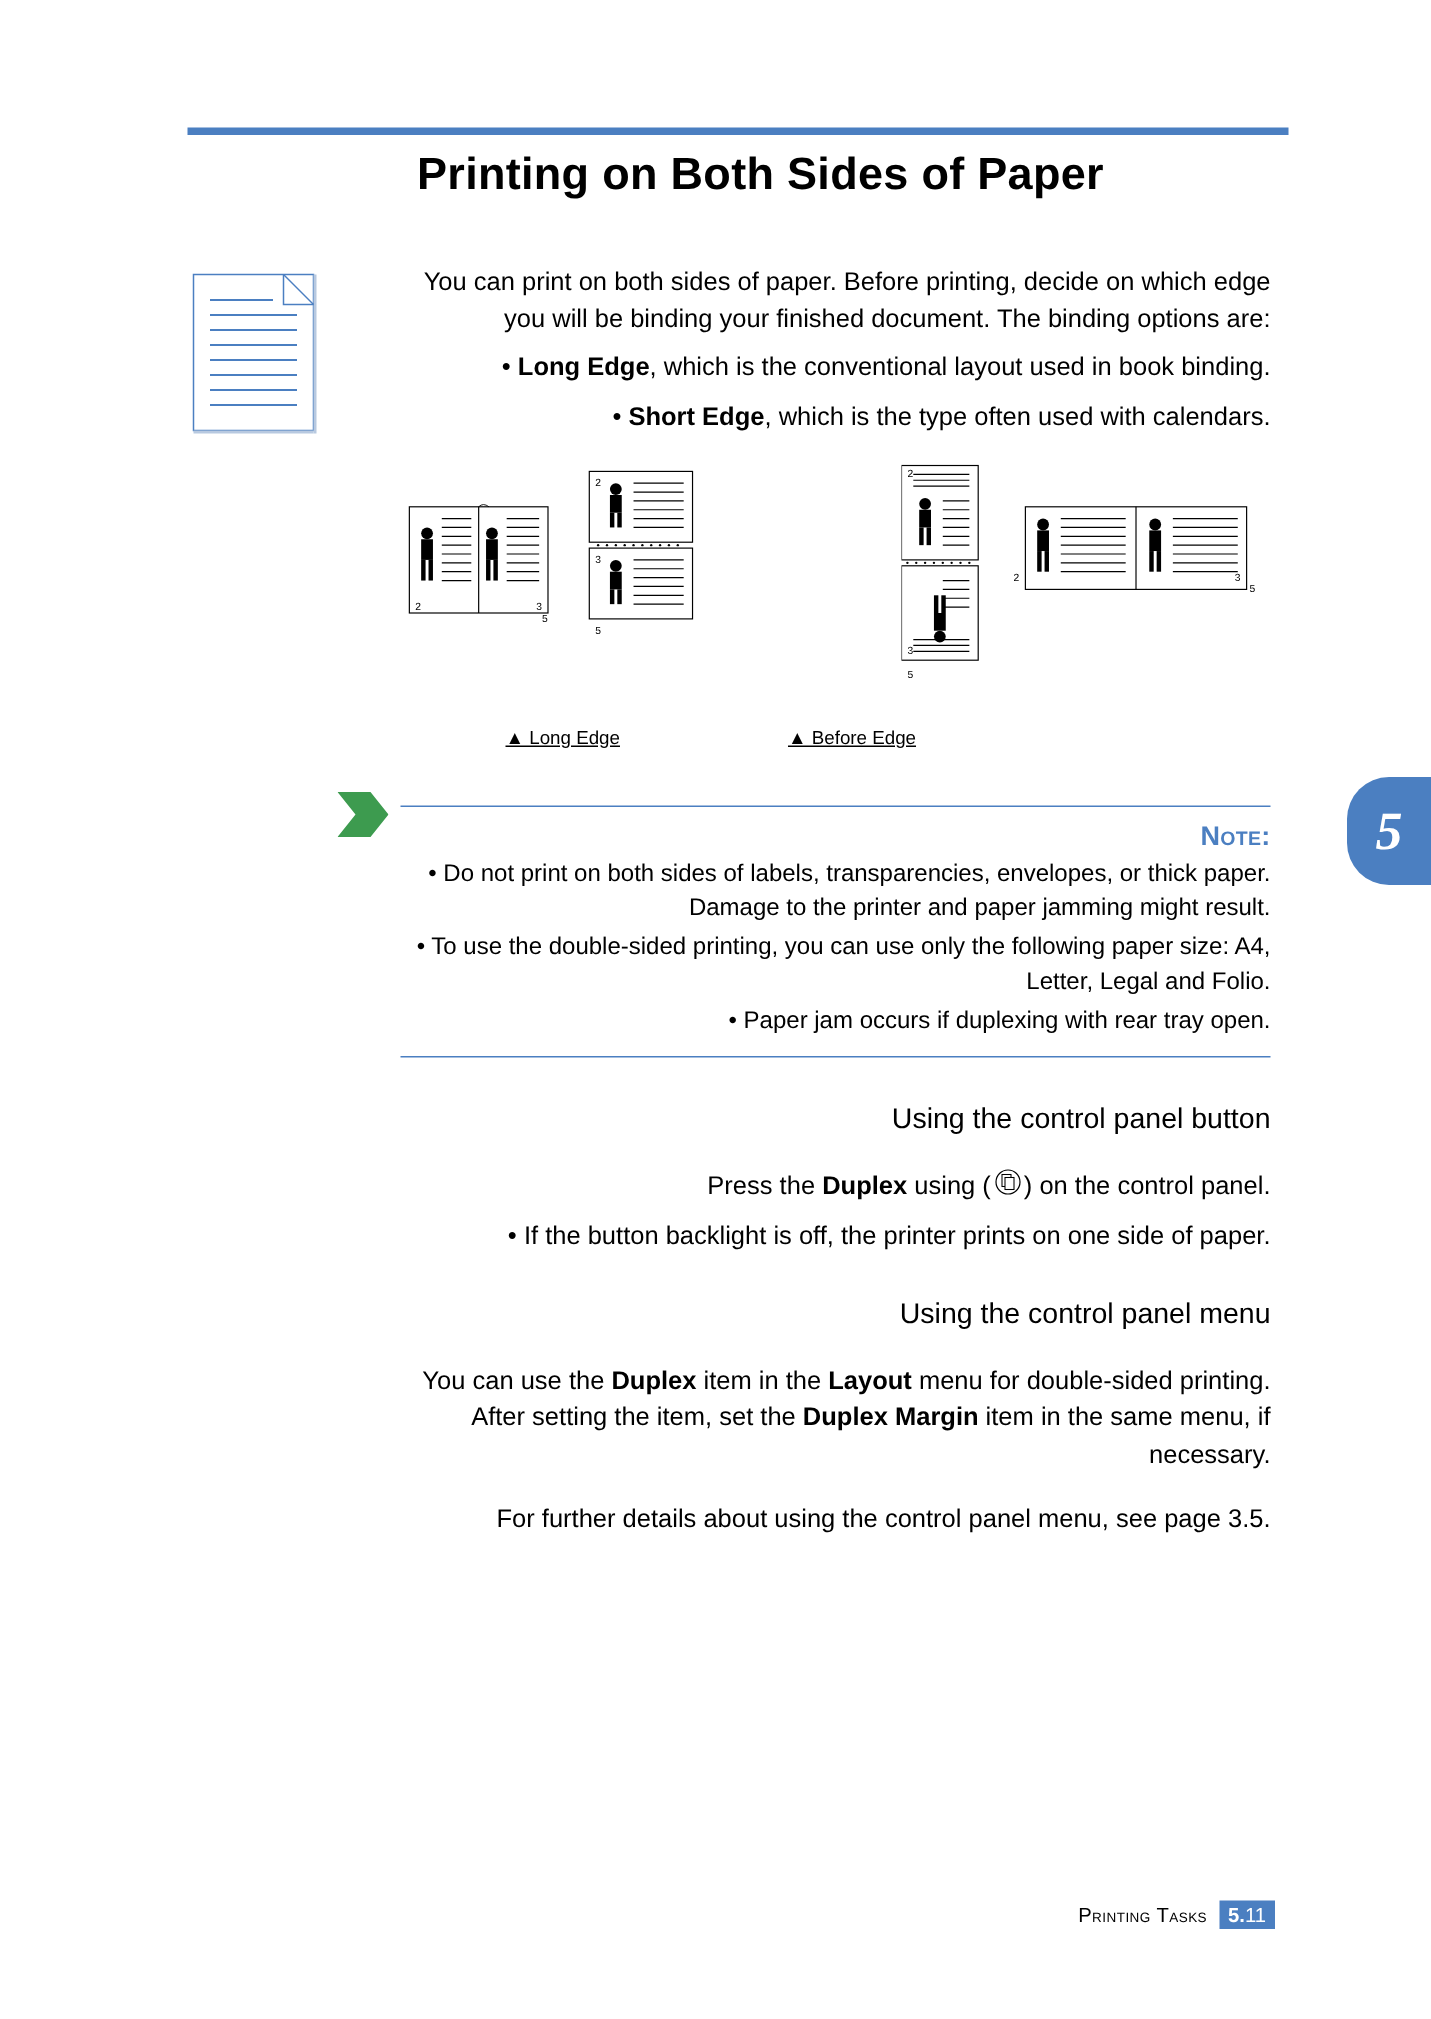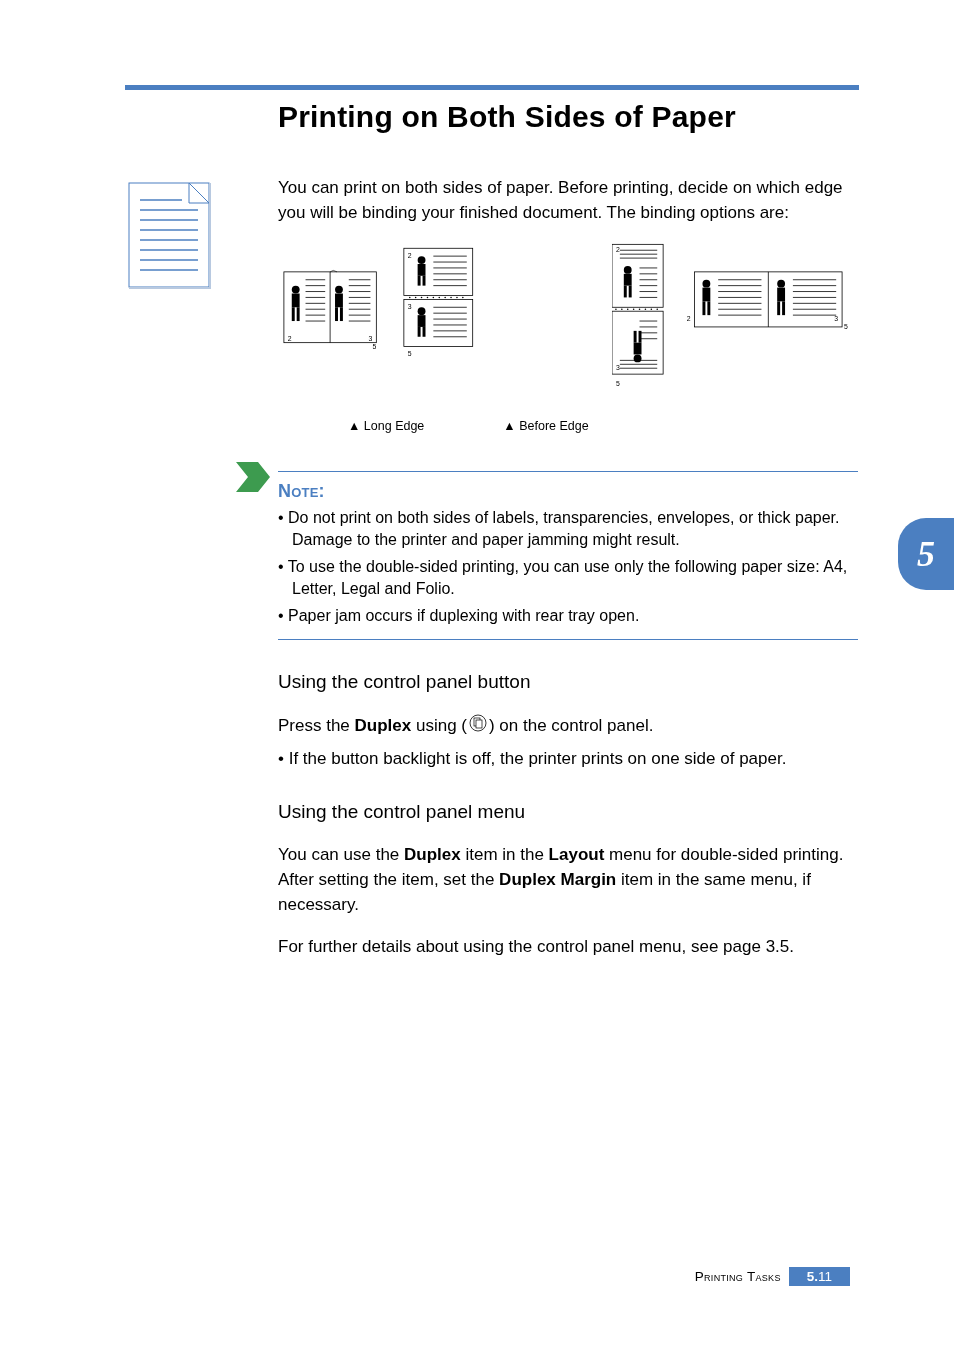--- a/index.html
+++ b/index.html
@@ -27,37 +27,38 @@
     font-weight: bold;
     letter-spacing: 0.2px;
   }
   .duplex-icon {
     position: absolute;
     left: 126px;
     top: 180px;
   }
   .body {
     position: absolute;
-    left: 278px;
+    left: 267px;
     top: 176px;
     width: 580px;
     font-size: 17px;
     line-height: 1.45;
+    text-align: right;
   }
   .body p { margin-bottom: 8px; }
   .body ul.bul { list-style: none; margin: 6px 0 10px 0; }
   .body ul.bul li { padding-left: 14px; text-indent: -14px; margin-bottom: 8px; }
   .body ul.bul li::before { content: "• "; }
   .diagrams {
     display: flex;
     gap: 110px;
     margin-top: 18px;
     margin-bottom: 14px;
   }
-  .caption-row { display:flex; gap: 79px; margin-left: 70px; font-size: 12.5px; margin-bottom: 36px;}
+  .caption-row { display:flex; gap: 112px; margin-left: 70px; font-size: 12.5px; margin-bottom: 36px; text-decoration: underline;}
   .tab {
     position: absolute;
     right: 0;
     top: 518px;
     width: 56px;
     height: 72px;
     background: #4b7fc1;
     border-top-left-radius: 28px;
     border-bottom-left-radius: 28px;
     color: #fff;
@@ -105,21 +106,21 @@
     bottom: 60px;
     font-size: 13.5px;
     display: flex;
     align-items: center;
     gap: 8px;
   }
   .footer .ft { font-variant: small-caps; letter-spacing: 0.3px;}
   .footer .pgbox {
     background: #4b7fc1;
     color: #fff;
-    padding: 2px 18px;
+    padding: 2px 6px;
     font-weight: bold;
   }
   .duplex-btn-icon {
     display:inline-block;
     vertical-align: middle;
     margin: 0 2px;
   }
 </style>
 </head>
 <body>
@@ -140,20 +141,24 @@
     <line x1="14" y1="50" x2="72" y2="50"></line>
     <line x1="14" y1="60" x2="72" y2="60"></line>
     <line x1="14" y1="70" x2="72" y2="70"></line>
     <line x1="14" y1="80" x2="72" y2="80"></line>
     <line x1="14" y1="90" x2="72" y2="90"></line>
   </g>
 </svg>
 
 <div class="body">
   <p>You can print on both sides of paper. Before printing, decide on which edge you will be binding your finished document. The binding options are:</p>
+  <ul class="bul">
+    <li><b>Long Edge</b><span>, which is the conventional layout used in book binding.</span></li>
+    <li><b>Short Edge</b><span>, which is the type often used with calendars.</span></li>
+  </ul>
 
   <div class="diagrams">
 
     <svg width="228" height="160" viewBox="0 0 228 160">
 
       <g transform="translate(6,28)">
         <rect x="0" y="0" width="94" height="72" fill="none" stroke="#000" stroke-width="0.8"></rect>
         <line x1="47" y1="0" x2="47" y2="72" stroke="#000" stroke-width="0.8"></line>
         <path d="M 47 0 Q 50 -3 54 0" fill="none" stroke="#000" stroke-width="0.6"></path>
 

